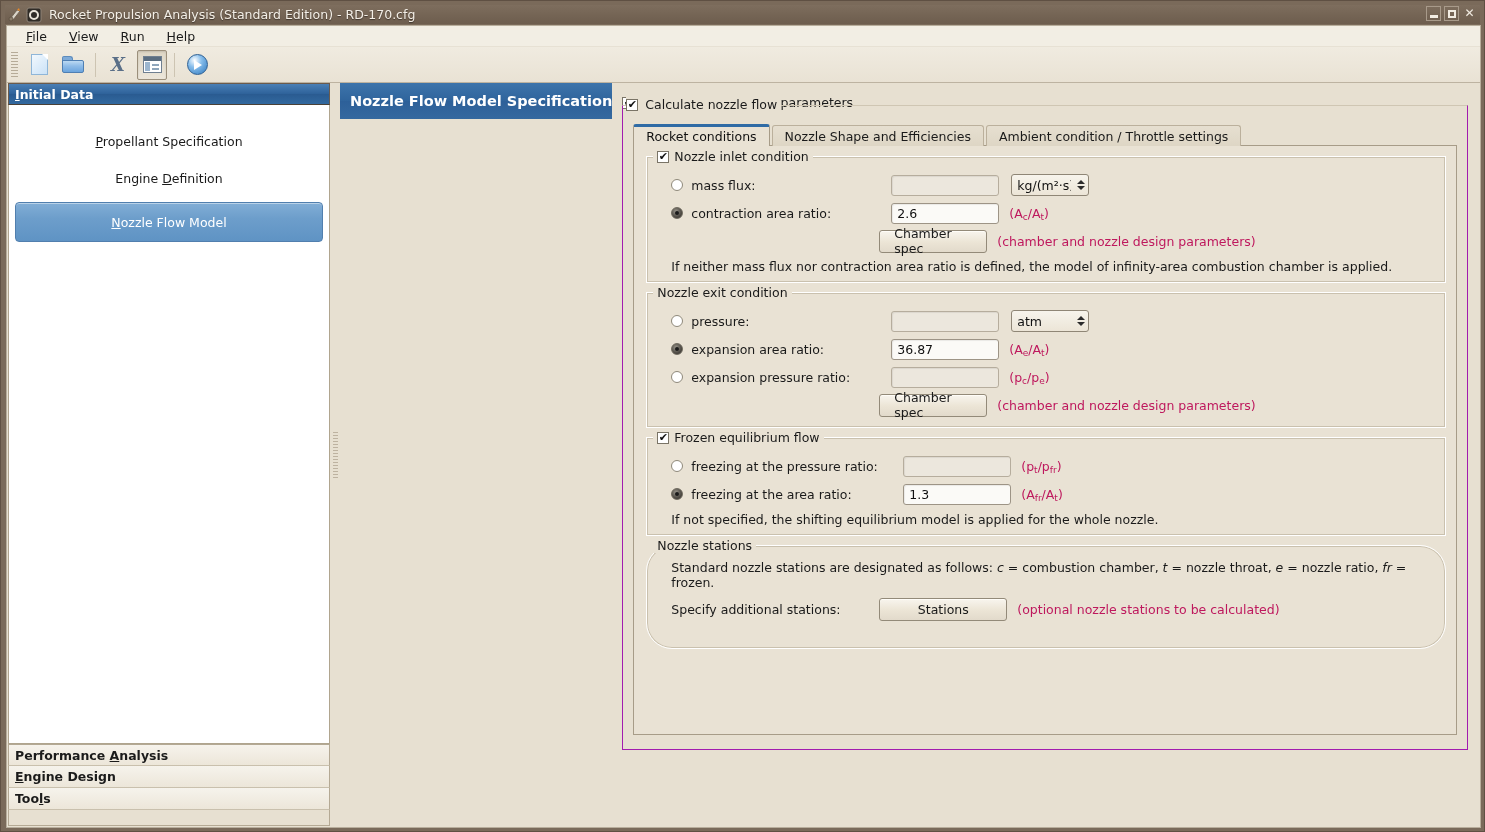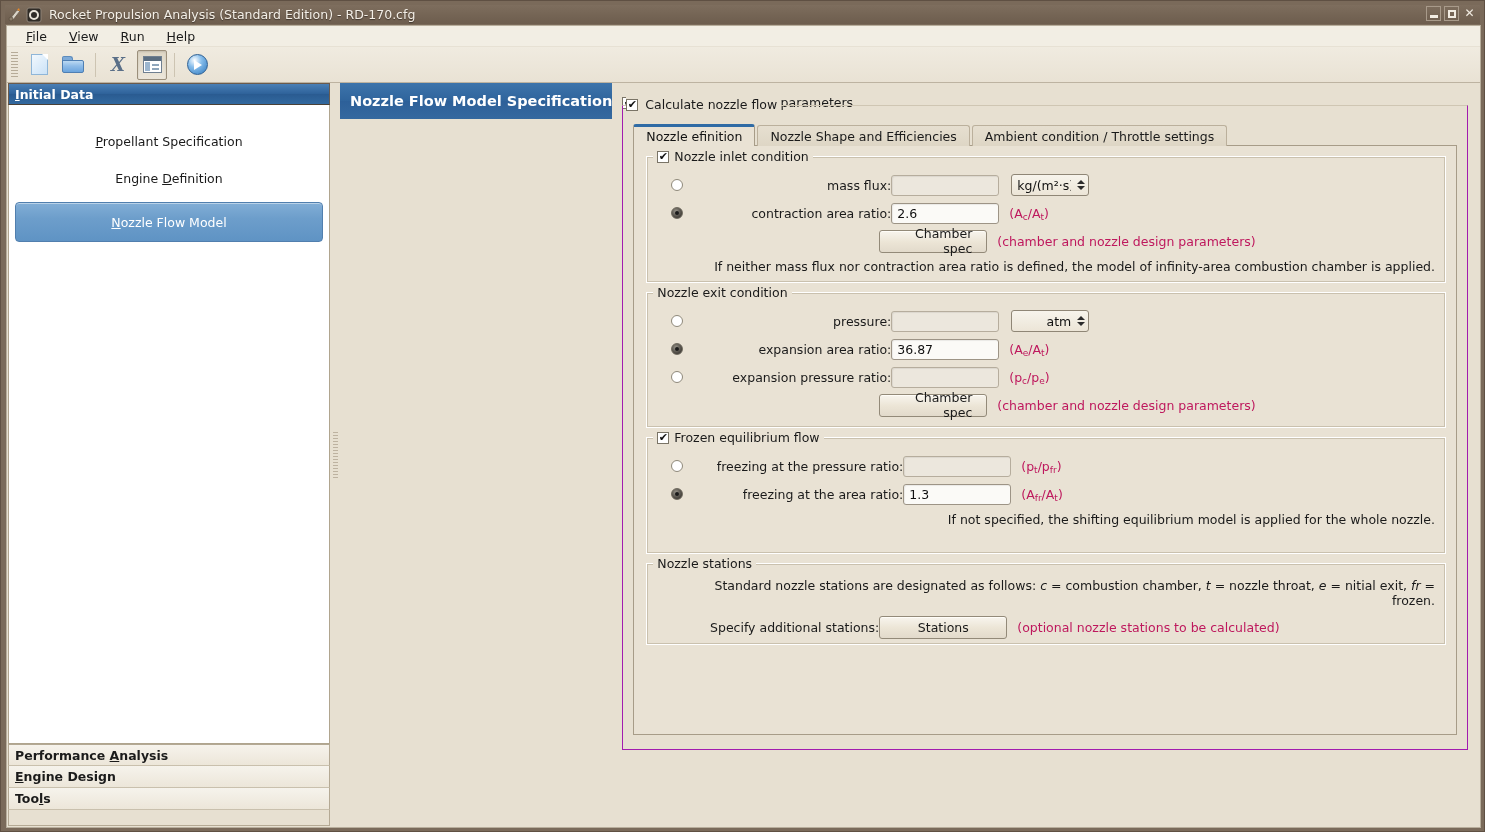--- a/index.html
+++ b/index.html
@@ -275,21 +275,20 @@
     height: 22px;
     color:#111;
   }
   #tabpanel {
     border: 1px solid #a79c88;
     background: #e9e2d4;
     margin-top: -1px;
     padding: 10px 10px 12px 12px;
     position: relative; z-index:1;
     height: 590px;
-    text-align: right;
   }
 
   
   .fgroup {
     border: 1px solid #ffffff;
     box-shadow: 0 0 0 1px #cac1ae inset;
     margin-bottom: 9px;
     padding: 14px 10px 10px 10px;
     position: relative;
   }
@@ -470,21 +469,21 @@
           </div>
 
           <div id="nozzleflow-group">
             <div id="nozzleflow-legend">
               <span class="checkbox checked"></span>
               <span class="cb-label">Calculate nozzle flow</span>
             </div>
 
             <div id="tabstrip">
               <div class="tab active">
-                <span>Nozzle efinition</span>
+                <span>Rocket conditions</span>
               </div>
               <div class="tab">
                 <span>Nozzle Shape and Efficiencies</span>
               </div>
               <div class="tab">
                 <span>Ambient condition / Throttle settings</span>
               </div>
             </div>
 
             <div id="tabpanel">
@@ -576,30 +575,30 @@
                   <span class="paren"><span>(p</span><sub>t</sub><span>/p</span><sub>fr</sub><span>)</span></span>
                 </div>
 
                 <div class="frow">
                   <span class="radio on"></span>
                   <span class="flabel" style="width:212px">freezing at the area ratio:</span>
                   <span class="textfield" style="width:108px">1.3</span>
                   <span class="paren"><span>(A</span><sub>fr</sub><span>/A</span><sub>t</sub><span>)</span></span>
                 </div>
 
-                <div class="note" style="margin-top:4px;margin-bottom:20px;">If not specified, the shifting equilibrium model is applied for the whole nozzle.</div>
+                <div class="note" style="margin-top:4px;margin-bottom:2px;">If not specified, the shifting equilibrium model is applied for the whole nozzle.</div>
               </div>
 
-              <div class="fgroup" style="padding-bottom:4px;">
+              <div class="fgroup" style="padding-bottom:26px;border-radius:26px;">
                 <div class="fgroup-legend">
                   <span>Nozzle stations</span>
                 </div>
 
                 <div class="note" style="margin-top:0px;margin-bottom:6px;">
-                  <span>Standard nozzle stations are designated as follows: </span><i>c</i><span> = combustion chamber, </span><i>t</i><span> = nozzle throat, </span><i>e</i><span> = nitial exit, </span><i>fr</i><span> = frozen.</span>
+                  <span>Standard nozzle stations are designated as follows: </span><i>c</i><span> = combustion chamber, </span><i>t</i><span> = nozzle throat, </span><i>e</i><span> = nozzle ratio, </span><i>fr</i><span> = frozen.</span>
                 </div>
 
                 <div class="frow" style="height:26px">
                   <span class="flabel" style="margin-left:14px;width:208px">Specify additional stations:</span>
                   <span class="btn" style="width:128px">Stations</span>
                   <span class="paren">(optional nozzle stations to be calculated)</span>
                 </div>
               </div>
 
             </div>

